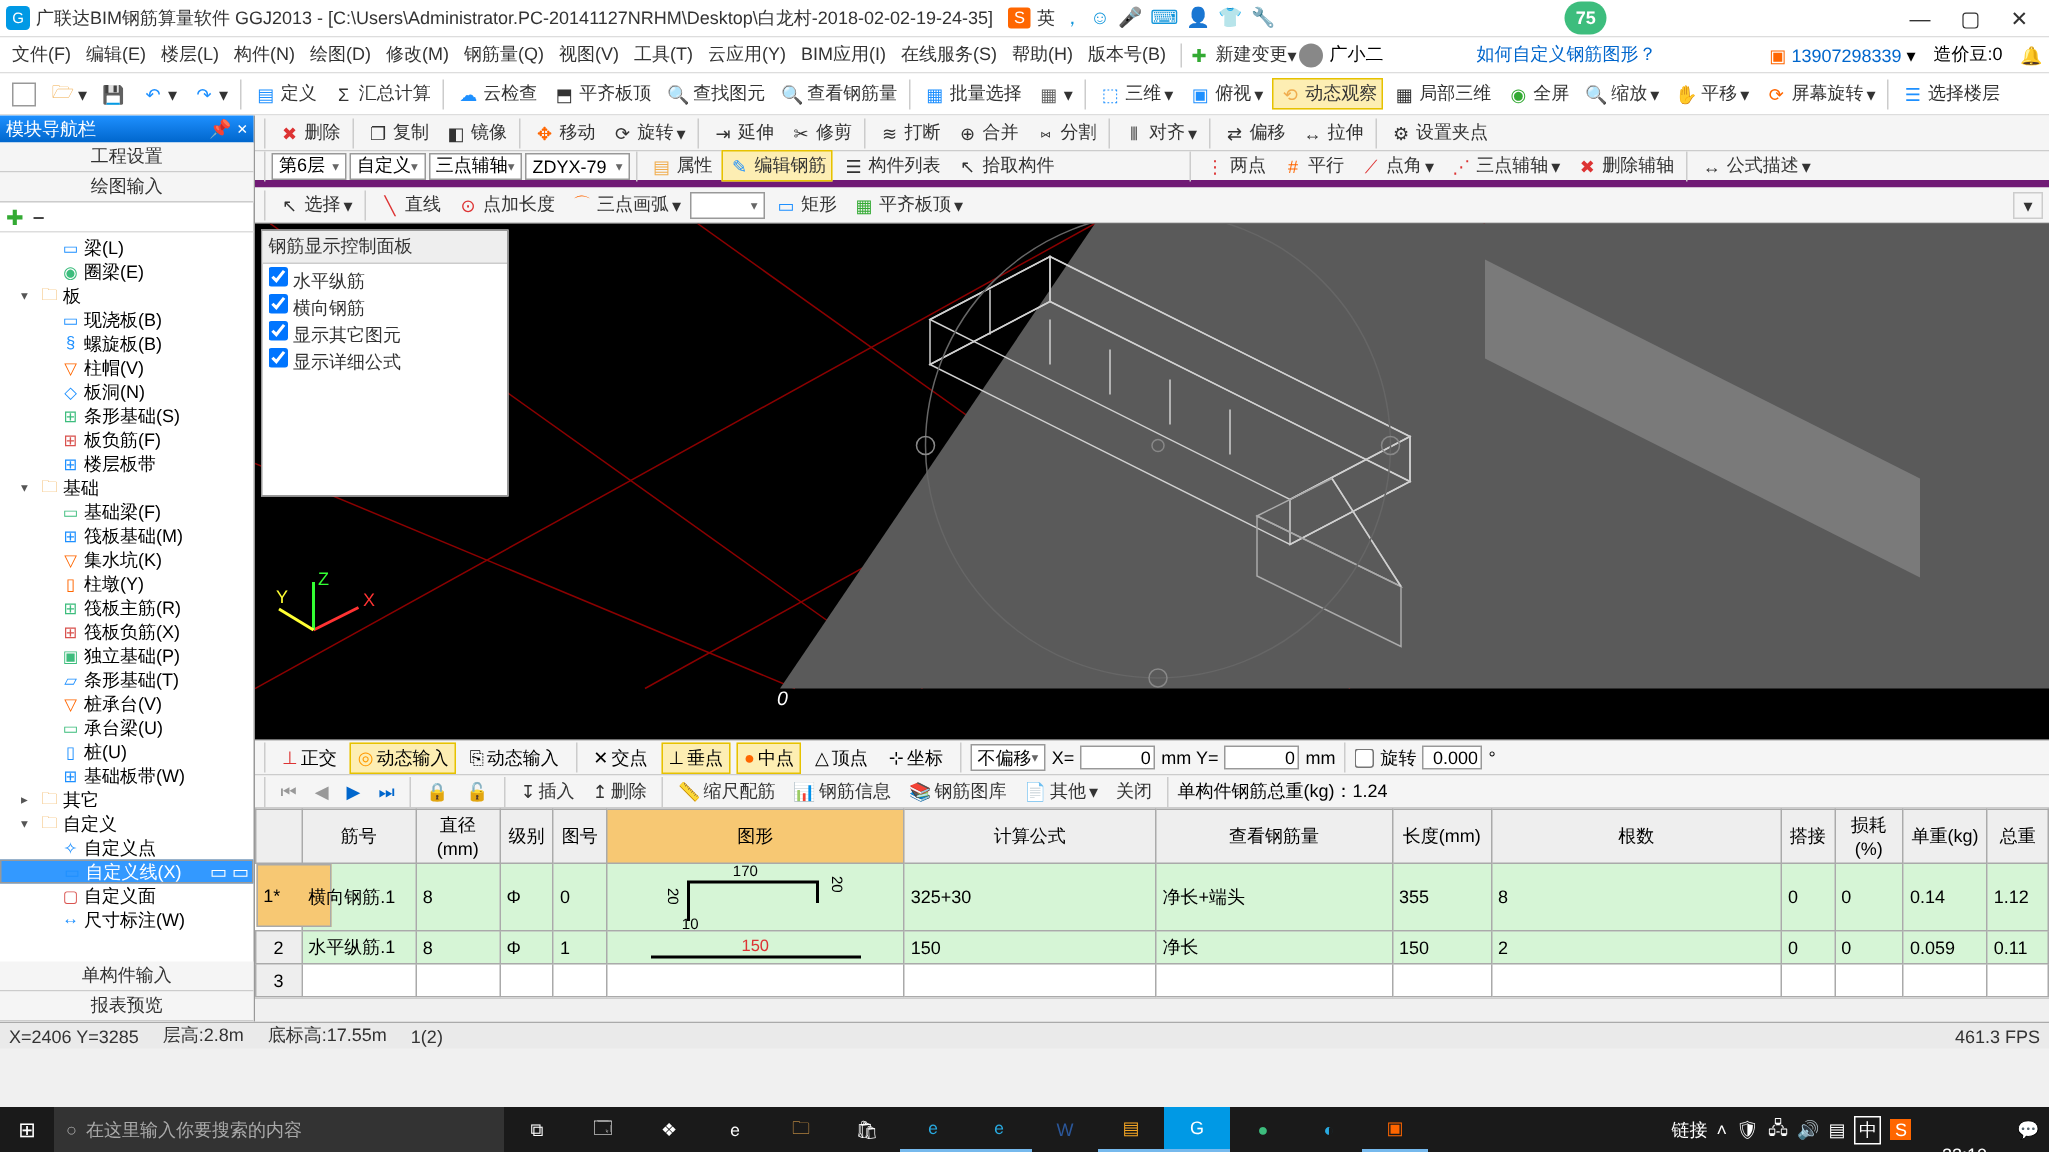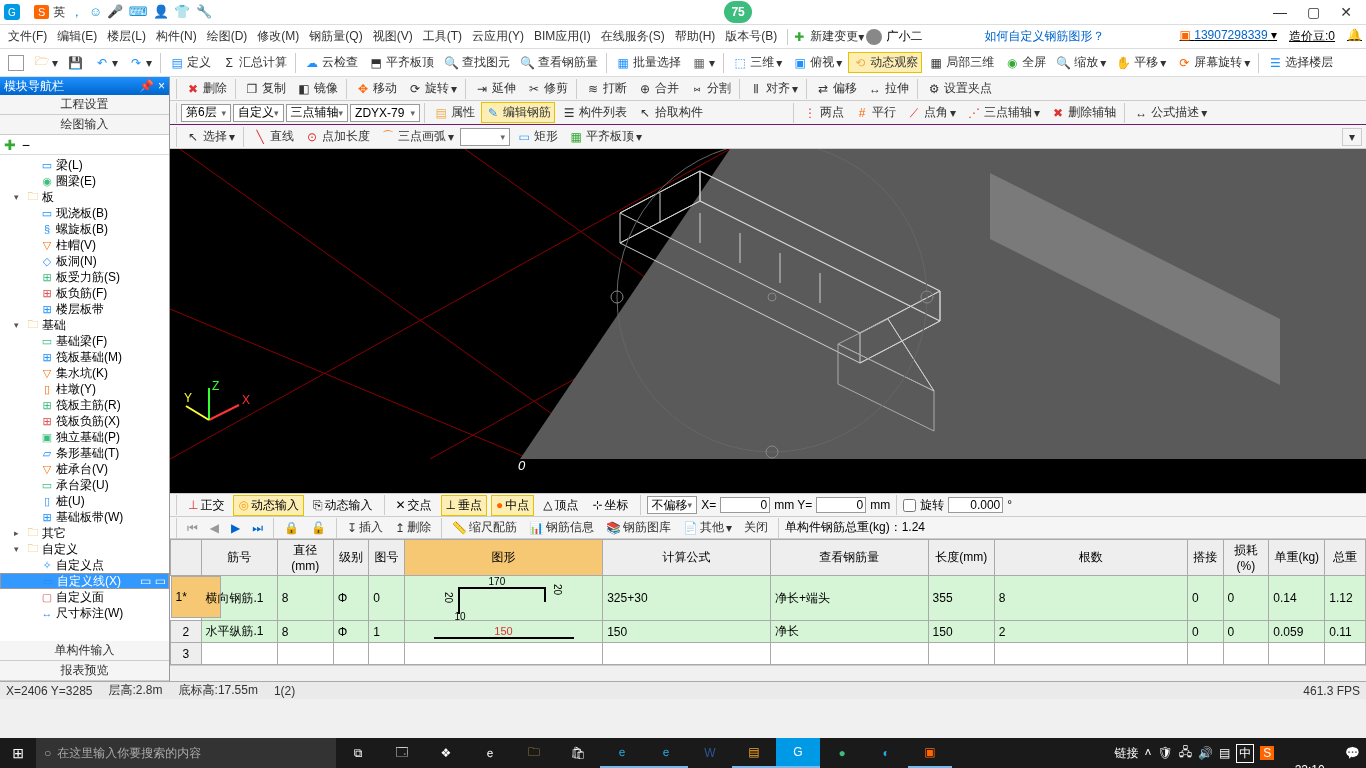--- a/index.html
+++ b/index.html
@@ -15,21 +15,21 @@
 .titlebar .score { width: 28px; height: 22px; background: #3dbd7d; color: #fff; border-radius: 12px; display: flex; align-items: center; justify-content: center; margin: 0 40px; font-weight: bold; }
 .titlebar .winbtn { font-size: 14px; padding: 0 10px; color: #333; cursor: pointer; }
 .menubar { height: 24px; background: #fff; display: flex; align-items: center; padding: 0 4px; gap: 2px; border-bottom: 1px solid #ddd; }
 .menubar .menu { padding: 2px 4px; cursor: pointer; color: #333; }
 .menubar .sep { width: 1px; height: 16px; background: #ccc; margin: 0 4px; }
 .menubar .new-change { color: #333; display: flex; align-items: center; }
 .menubar .ic { display: inline-block; width: 14px; height: 14px; margin-right: 2px; vertical-align: middle; }
 .menubar .user { display: flex; align-items: center; gap: 4px; }
 .menubar .user-ic { width: 16px; height: 16px; border-radius: 50%; background: #888; }
 .menubar .link { color: #06c; margin-left: 60px; }
-.menubar .account { margin-left: auto; display: flex; align-items: flex-start; gap: 12px; text-decoration: underline; }
+.menubar .account { margin-left: auto; display: flex; align-items: center; gap: 12px; }
 .menubar .account .uid { color: #06c; }
 .toolbar { height: 28px; background: #fff; display: flex; align-items: center; padding: 0 4px; gap: 2px; border-bottom: 1px solid #ddd; white-space: nowrap; }
 .tb-btn { display: flex; align-items: center; padding: 2px 4px; cursor: pointer; color: #333; gap: 2px; }
 .tb-btn.active { background: #fdeeb3; border: 1px solid #e6c200; padding: 1px 3px; }
 .tb-sep { width: 1px; height: 20px; background: #ccc; margin: 0 2px; }
 .tb-ic { width: 16px; height: 16px; display: inline-flex; align-items: center; justify-content: center; font-size: 12px; }
 .sel { border: 1px solid #999; background: #fff; padding: 1px 4px; height: 18px; display: inline-flex; align-items: center; min-width: 50px; }
 .sel .dd { margin-left: auto; font-size: 9px; color: #666; }
 .main { display: flex; height: 604px; }
 .sidebar { width: 170px; background: #fff; border-right: 1px solid #999; display: flex; flex-direction: column; }
@@ -43,21 +43,21 @@
 .tree-item.sel { background: #3399ff; color: #fff; }
 .tree-item .exp { width: 10px; font-size: 9px; color: #555; }
 .tree-item .ic { width: 14px; height: 14px; display: inline-flex; align-items: center; justify-content: center; font-size: 11px; }
 .ic-folder { color: #f0ad4e; }
 .ic-blue { color: #1e90ff; }
 .ic-green { color: #3dbd7d; }
 .ic-red { color: #d9534f; }
 .ic-orange { color: #f60; }
 .content { flex: 1; display: flex; flex-direction: column; }
 .tb-local { height: 24px; background: #f5f5f5; display: flex; align-items: center; padding: 0 4px; gap: 2px; border-bottom: 1px solid #ccc; }
-.tb-local2 { height: 24px; background: #f5f5f5; display: flex; align-items: center; padding: 0 4px; gap: 2px; border-bottom: 1px solid #701a75; }
+.tb-local2 { height: 24px; background: #f5f5f5; display: flex; align-items: center; padding: 0 4px; gap: 2px; border-bottom: 5px solid #701a75; }
 .tb-local3 { height: 24px; background: #f5f5f5; display: flex; align-items: center; padding: 0 4px; gap: 2px; border-bottom: 1px solid #ccc; }
 .viewport { flex: 1; background: #000; position: relative; overflow: hidden; }
 .ctrl-panel { position: absolute; left: 4px; top: 4px; width: 165px; background: #fff; border: 1px solid #999; }
 .ctrl-panel .hdr { background: #eee; border-bottom: 1px solid #ccc; padding: 2px 4px; color: #333; }
 .ctrl-panel .body { padding: 2px 4px 80px 4px; }
 .ctrl-panel label { display: block; color: #333; }
 .axis { position: absolute; left: 14px; bottom: 50px; }
 .snapbar { height: 24px; background: #f5f5f5; display: flex; align-items: center; padding: 0 4px; gap: 4px; border-top: 1px solid #ccc; border-bottom: 1px solid #ccc; }
 .snapbar .btn { display: flex; align-items: center; gap: 2px; padding: 1px 4px; border: 1px solid transparent; }
 .snapbar .btn.on { background: #fdeeb3; border-color: #e6c200; }
@@ -82,20 +82,21 @@
 .taskbar .tbi.active { border-bottom: 2px solid #76b9ed; }
 .taskbar .tray { margin-left: auto; display: flex; align-items: center; height: 30px; padding: 0 6px; gap: 6px; font-size: 11px; color: #fff; }
 .taskbar .clock { text-align: center; line-height: 13px; padding: 0 6px; margin-top: 48px; }
 .origin-label { position: absolute; left: 348px; bottom: 20px; color: #fff; font-style: italic; font-size: 13px; }
 </style>
 </head>
 <body>
 
 <div class="titlebar">
   <span class="icon">G</span>
+  <span class="title">广联达BIM钢筋算量软件 GGJ2013 - [C:\Users\Administrator.PC-20141127NRHM\Desktop\白龙村-2018-02-02-19-24-35]</span>
   <div class="ime">
     <span class="ime-badge">S</span>
     <span class="ime-lang">英</span>
     <span class="ime-icons">
       <span>，</span>
       <span>☺</span>
       <span>🎤</span>
       <span>⌨</span>
       <span>👤</span>
       <span>👕</span>
@@ -250,21 +251,21 @@
           <span>柱帽(V)</span>
         </div>
         <div class="tree-item" style="padding-left: 28px;">
           <span class="exp"></span>
           <span class="ic ic-blue">◇</span>
           <span>板洞(N)</span>
         </div>
         <div class="tree-item" style="padding-left: 28px;">
           <span class="exp"></span>
           <span class="ic ic-green">⊞</span>
-          <span>板受力筋(S)</span>
+          <span>条形基础(S)</span>
         </div>
         <div class="tree-item" style="padding-left: 28px;">
           <span class="exp"></span>
           <span class="ic ic-red">⊞</span>
           <span>板负筋(F)</span>
         </div>
         <div class="tree-item" style="padding-left: 28px;">
           <span class="exp"></span>
           <span class="ic ic-blue">⊞</span>
           <span>楼层板带</span>
@@ -547,20 +548,29 @@
         <svg width="70" height="60">
           <line x1="25" y1="40" x2="55" y2="25" stroke="#f33" stroke-width="2"></line>
           <text x="58" y="24" fill="#f33" font-size="12">X</text>
           <line x1="25" y1="40" x2="25" y2="8" stroke="#3f3" stroke-width="2"></line>
           <text x="28" y="10" fill="#3f3" font-size="12">Z</text>
           <line x1="25" y1="40" x2="2" y2="26" stroke="#ff3" stroke-width="2"></line>
           <text x="0" y="22" fill="#ff3" font-size="12">Y</text>
         </svg>
       </div>
       <div class="origin-label">0</div>
+      <div class="ctrl-panel">
+        <div class="hdr">钢筋显示控制面板</div>
+        <div class="body" id="panel-opts">
+            <label><input type="checkbox" checked="" style=""> 水平纵筋</label>
+            <label><input type="checkbox" checked="" style=""> 横向钢筋</label>
+            <label><input type="checkbox" checked="" style=""> 显示其它图元</label>
+            <label><input type="checkbox" checked="" style=""> 显示详细公式</label>
+          </div>
+      </div>
     </div>
 
     <div class="snapbar">
       <span class="tb-sep" style="margin-left:2px"></span>
       <span class="btn">
           <span style="color:#d33">⊥</span>
           <span>正交</span>
         </span>
       <span class="btn on">
           <span style="color:#f90">◎</span>
@@ -593,21 +603,21 @@
         </span>
       <span class="tb-sep"></span>
       <span class="sel" style="min-width:50px">
           <span>不偏移</span>
           <span class="dd">▾</span>
         </span>
       X=<input class="inp" value="0" style=""> mm
       Y=<input class="inp" value="0" style=""> mm
       <span class="tb-sep"></span>
       <input type="checkbox" style=""> <span>旋转</span>
-      <input class="inp" style="width: 55px;" value="0.000"> °
+      <input class="inp" style="width: 40px;" value="0.000"> °
     </div>
 
     <div class="databar">
       <span class="tb-sep" style="margin-left:2px"></span>
       <span class="tb-btn" style="color:#999">⏮</span>
       <span class="tb-btn" style="color:#999">◀</span>
       <span class="tb-btn" style="color:#06c">▶</span>
       <span class="tb-btn" style="color:#06c">⏭</span>
       <span class="tb-sep"></span>
       <span class="tb-btn">🔒</span>

